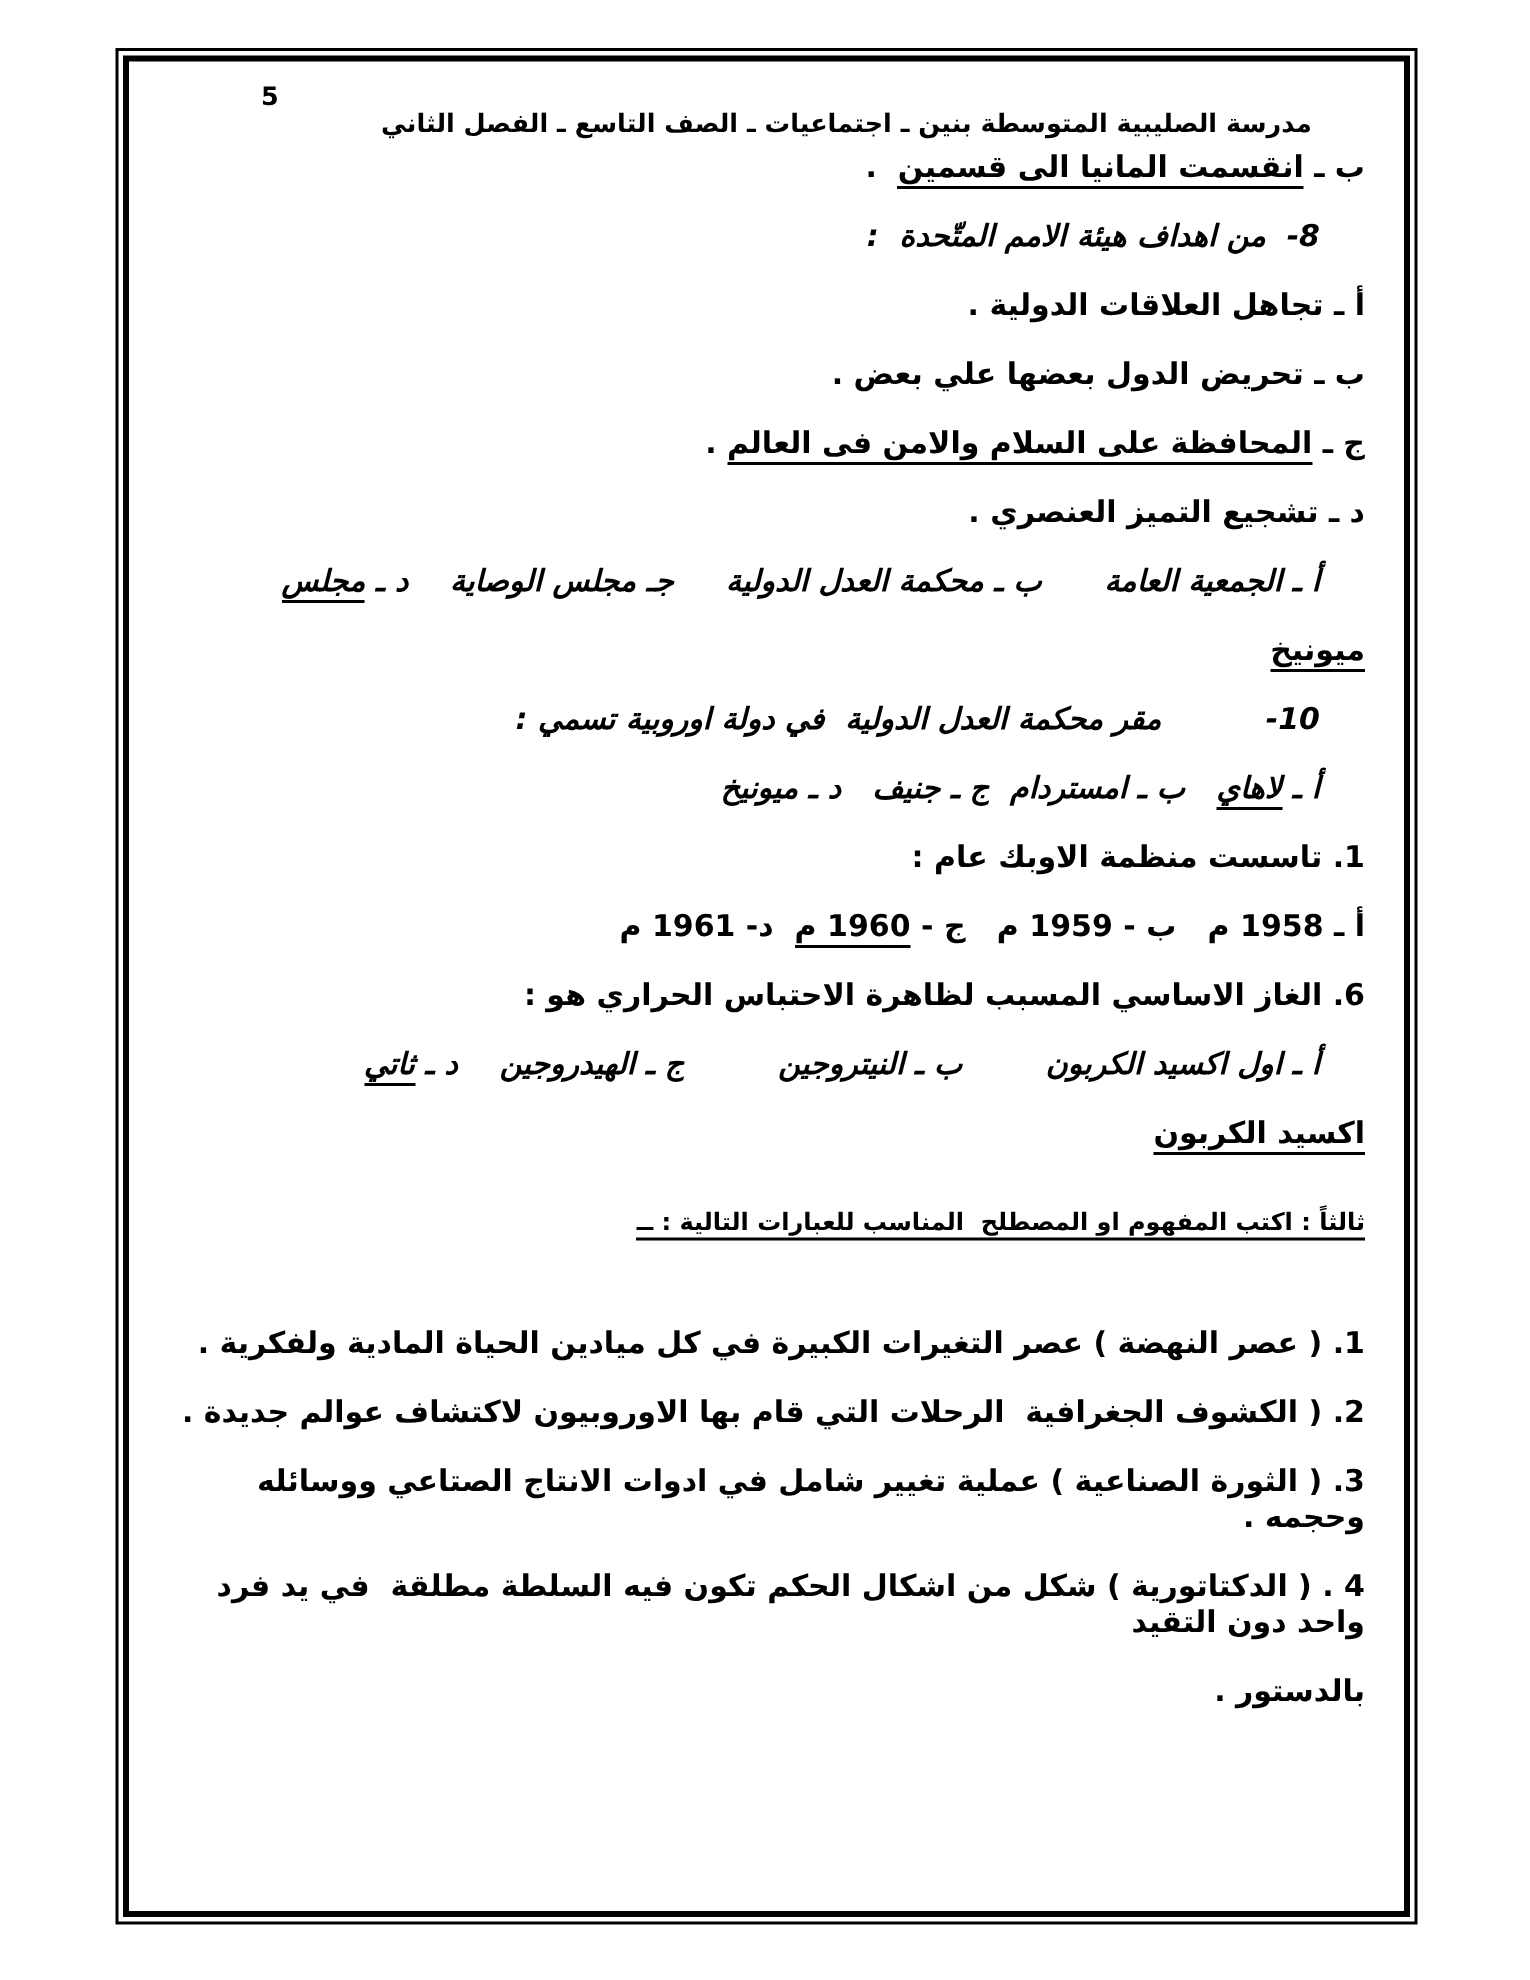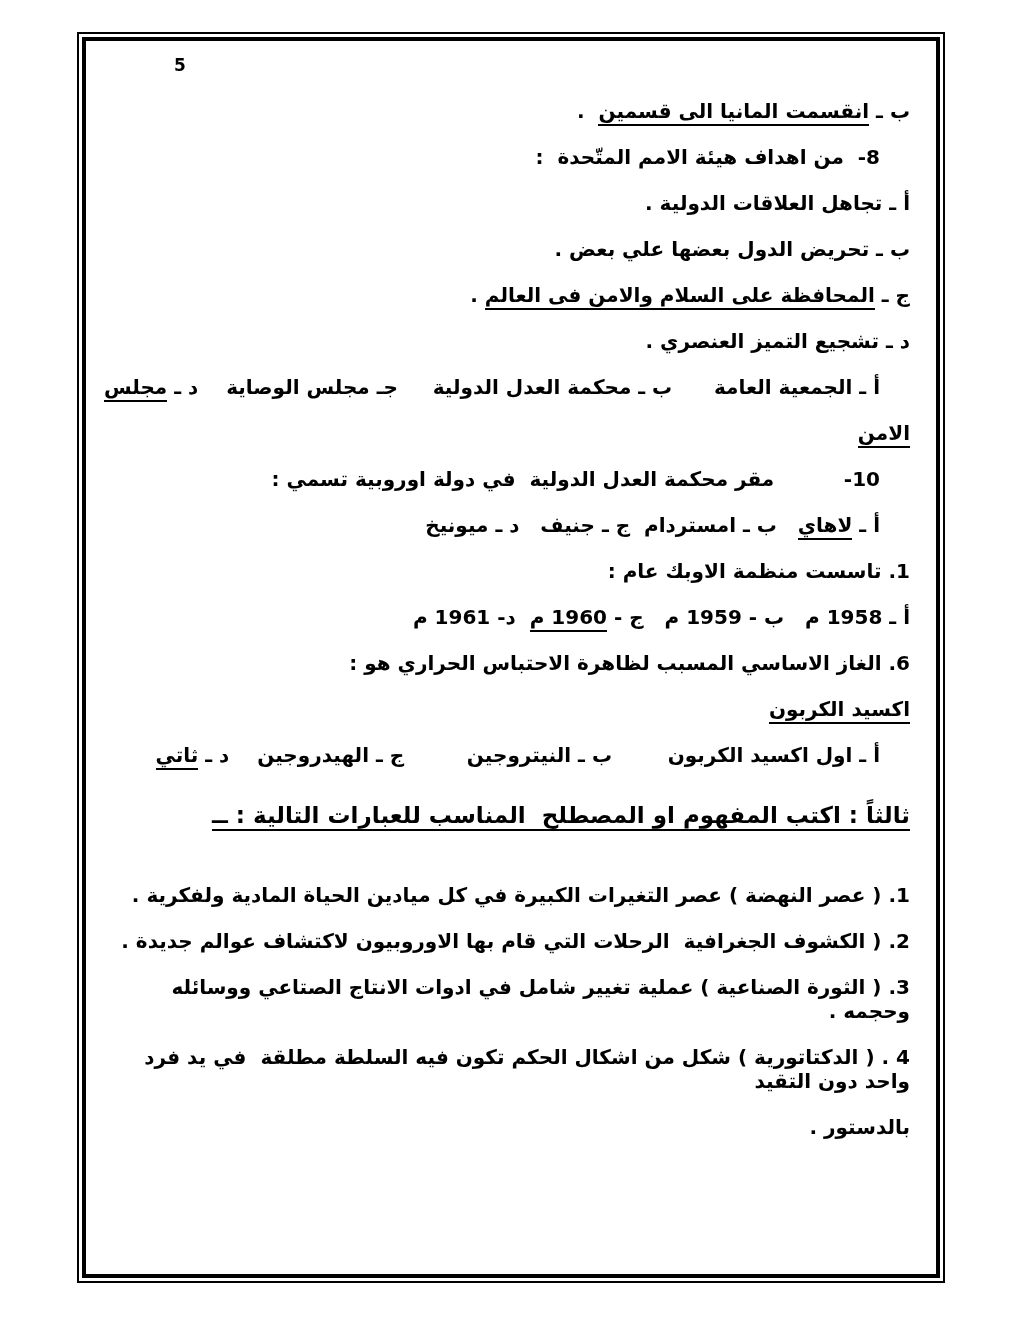--- a/index.html
+++ b/index.html
@@ -46,58 +46,59 @@
   }
   .body-lines{ text-align:right; }
   .line{
     font-weight:bold;
     font-size:20px;
     line-height:24px;
     margin-bottom:22px;
     white-space:pre-wrap;
     color:var(--ink,#000000);
   }
-  .line.ind-1{ padding-right:30px; }
+  .line.ind-1{ padding-right:30px;font-style:italic; }
   .line.heading{
-    font-size:23px;
+    font-size:16px;
     line-height:28px;
     margin-top:34px;
     margin-bottom:54px;
   }
   .seg{ white-space:pre-wrap; }
   .seg.u{
     border-bottom:2.5px solid currentColor;
     padding-bottom:1px;
     margin-top:16px;
   }
 </style>
 </head>
 <body>
 
 <div class="page">
   <div class="frame">
     <div class="header">
+      <span>مدرسة الصليبية المتوسطة بنين ـ اجتماعيات ـ الصف التاسع ـ الفصل الثاني</span>
       <span class="pagenum">5</span>
     </div>
     <div class="body-lines" id="doc-body">
         <div class="line"><span class="seg">ب ـ </span><span class="seg u">انقسمت المانيا الى قسمين</span><span class="seg">  .</span></div>
         <div class="line ind-1"><span class="seg">8-  من اهداف هيئة الامم المتّحدة  :</span></div>
         <div class="line"><span class="seg">أ ـ تجاهل العلاقات الدولية .</span></div>
         <div class="line"><span class="seg">ب ـ تحريض الدول بعضها علي بعض .</span></div>
         <div class="line"><span class="seg">ج ـ </span><span class="seg u">المحافظة على السلام والامن فى العالم</span><span class="seg"> .</span></div>
         <div class="line"><span class="seg">د ـ تشجيع التميز العنصري .</span></div>
         <div class="line ind-1"><span class="seg">أ ـ الجمعية العامة      ب ـ محكمة العدل الدولية     جـ مجلس الوصاية    د ـ </span><span class="seg u">مجلس</span></div>
-        <div class="line"><span class="seg u">الامن</span></div>
+        <div class="line"><span class="seg u">ميونيخ</span></div>
         <div class="line ind-1"><span class="seg">10-          مقر محكمة العدل الدولية  في دولة اوروبية تسمي :</span></div>
         <div class="line ind-1"><span class="seg">أ ـ </span><span class="seg u">لاهاي</span><span class="seg">   ب ـ امستردام  ج ـ جنيف   د ـ ميونيخ</span></div>
         <div class="line"><span class="seg">1. تاسست منظمة الاوبك عام :</span></div>
         <div class="line"><span class="seg">أ ـ 1958 م   ب - 1959 م   ج - </span><span class="seg u">1960 م</span><span class="seg">  د- 1961 م</span></div>
         <div class="line"><span class="seg">6. الغاز الاساسي المسبب لظاهرة الاحتباس الحراري هو :</span></div>
+        <div class="line ind-1"><span class="seg">أ ـ اول اكسيد الكربون        ب ـ النيتروجين         ج ـ الهيدروجين    د ـ </span><span class="seg u">ثاتي</span></div>
         <div class="line"><span class="seg u">اكسيد الكربون</span></div>
-        <div class="line ind-1"><span class="seg">أ ـ اول اكسيد الكربون        ب ـ النيتروجين         ج ـ الهيدروجين    د ـ </span><span class="seg u">ثاتي</span></div>
         <div class="line heading"><span class="seg u">ثالثاً : اكتب المفهوم او المصطلح  المناسب للعبارات التالية : ــ</span></div>
         <div class="line"><span class="seg">1. ( عصر النهضة ) عصر التغيرات الكبيرة في كل ميادين الحياة المادية ولفكرية .</span></div>
         <div class="line"><span class="seg">2. ( الكشوف الجغرافية  الرحلات التي قام بها الاوروبيون لاكتشاف عوالم جديدة .</span></div>
         <div class="line"><span class="seg">3. ( الثورة الصناعية ) عملية تغيير شامل في ادوات الانتاج الصتاعي ووسائله وحجمه .</span></div>
         <div class="line"><span class="seg">4 . ( الدكتاتورية ) شكل من اشكال الحكم تكون فيه السلطة مطلقة  في يد فرد واحد دون التقيد</span></div>
         <div class="line"><span class="seg">بالدستور .</span></div>
       </div>
   </div>
 </div>
 

